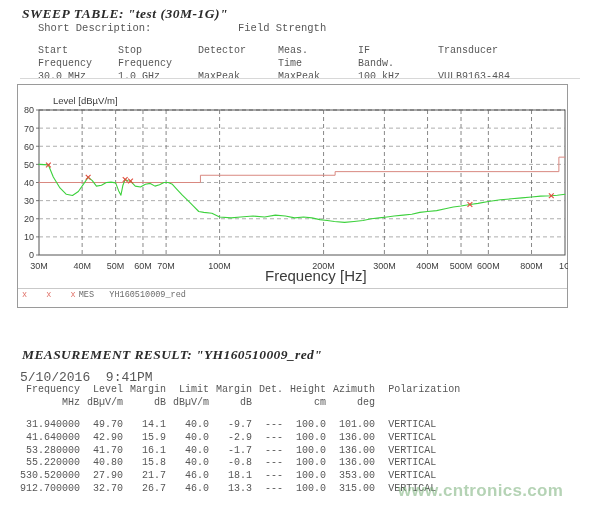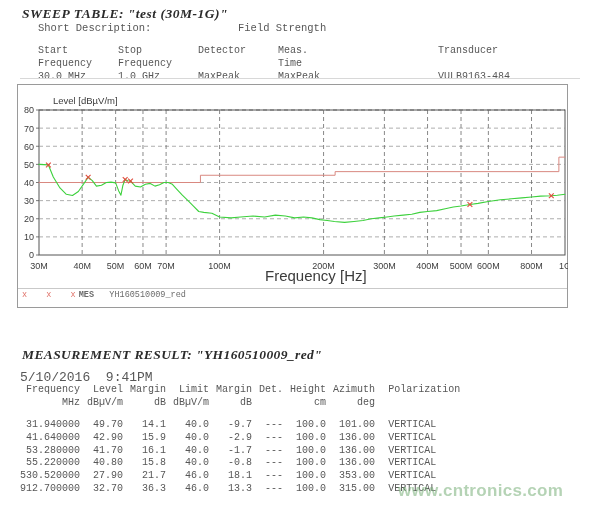--- a/index.html
+++ b/index.html
@@ -68,21 +68,21 @@
   .legend-strip{
     position:absolute;left:18px;top:288px;width:549px;height:19px;
     border-top:1px solid #c9c9c9;
     box-sizing:border-box;
   }
   .legend-row{
     position:absolute;left:22px;top:290px;
     font-size:8.5px;white-space:pre;color:#6b6b6b;
   }
   .legend-x{color:#e0736a;letter-spacing:3px;}
-  .legend-mes{color:#6b6b6b;font-weight:bold;}
+  .legend-mes{color:#6b6b6b;}
   .legend-name{color:#6b6b6b;}
 
   
   .result-title{
     position:absolute;left:22px;top:347px;
     font-family:"Liberation Serif","DejaVu Serif",serif;
     font-weight:bold;font-style:italic;
     font-size:13.5px;letter-spacing:0.4px;
     color:#2b2b2b;white-space:pre;
   }
@@ -148,20 +148,23 @@
 <span>1.0 GHz</span></div>
 
   <div class="hdr-col c3"><span>Detector</span>
 <span></span>
 <span>MaxPeak</span></div>
 
   <div class="hdr-col c4"><span>Meas.</span>
 <span>Time</span>
 <span>MaxPeak</span></div>
 
+  <div class="hdr-col c5"><span>IF</span>
+<span>Bandw.</span>
+<span>100 kHz</span></div>
 
   <div class="hdr-col c6"><span>Transducer</span>
 <span></span>
 <span>VULB9163-484</span></div>
 
   <div class="hdr-divider"></div>
 
   <div class="chart-panel"></div>
   <div class="chart-ylabel">Level [dBµV/m]</div>
   <div class="chart-xlabel">Frequency [Hz]</div>
@@ -321,21 +324,21 @@
           <td>46.0</td>
           <td>18.1</td>
           <td>---</td>
           <td>100.0</td>
           <td>353.00</td>
           <td class="left">VERTICAL</td>
         </tr>
         <tr>
           <td>912.700000</td>
           <td>32.70</td>
-          <td>36.3</td>
+          <td>26.7</td>
           <td>46.0</td>
           <td>13.3</td>
           <td>---</td>
           <td>100.0</td>
           <td>315.00</td>
           <td class="left">VERTICAL</td>
         </tr>
       </tbody>
   </table>
 

